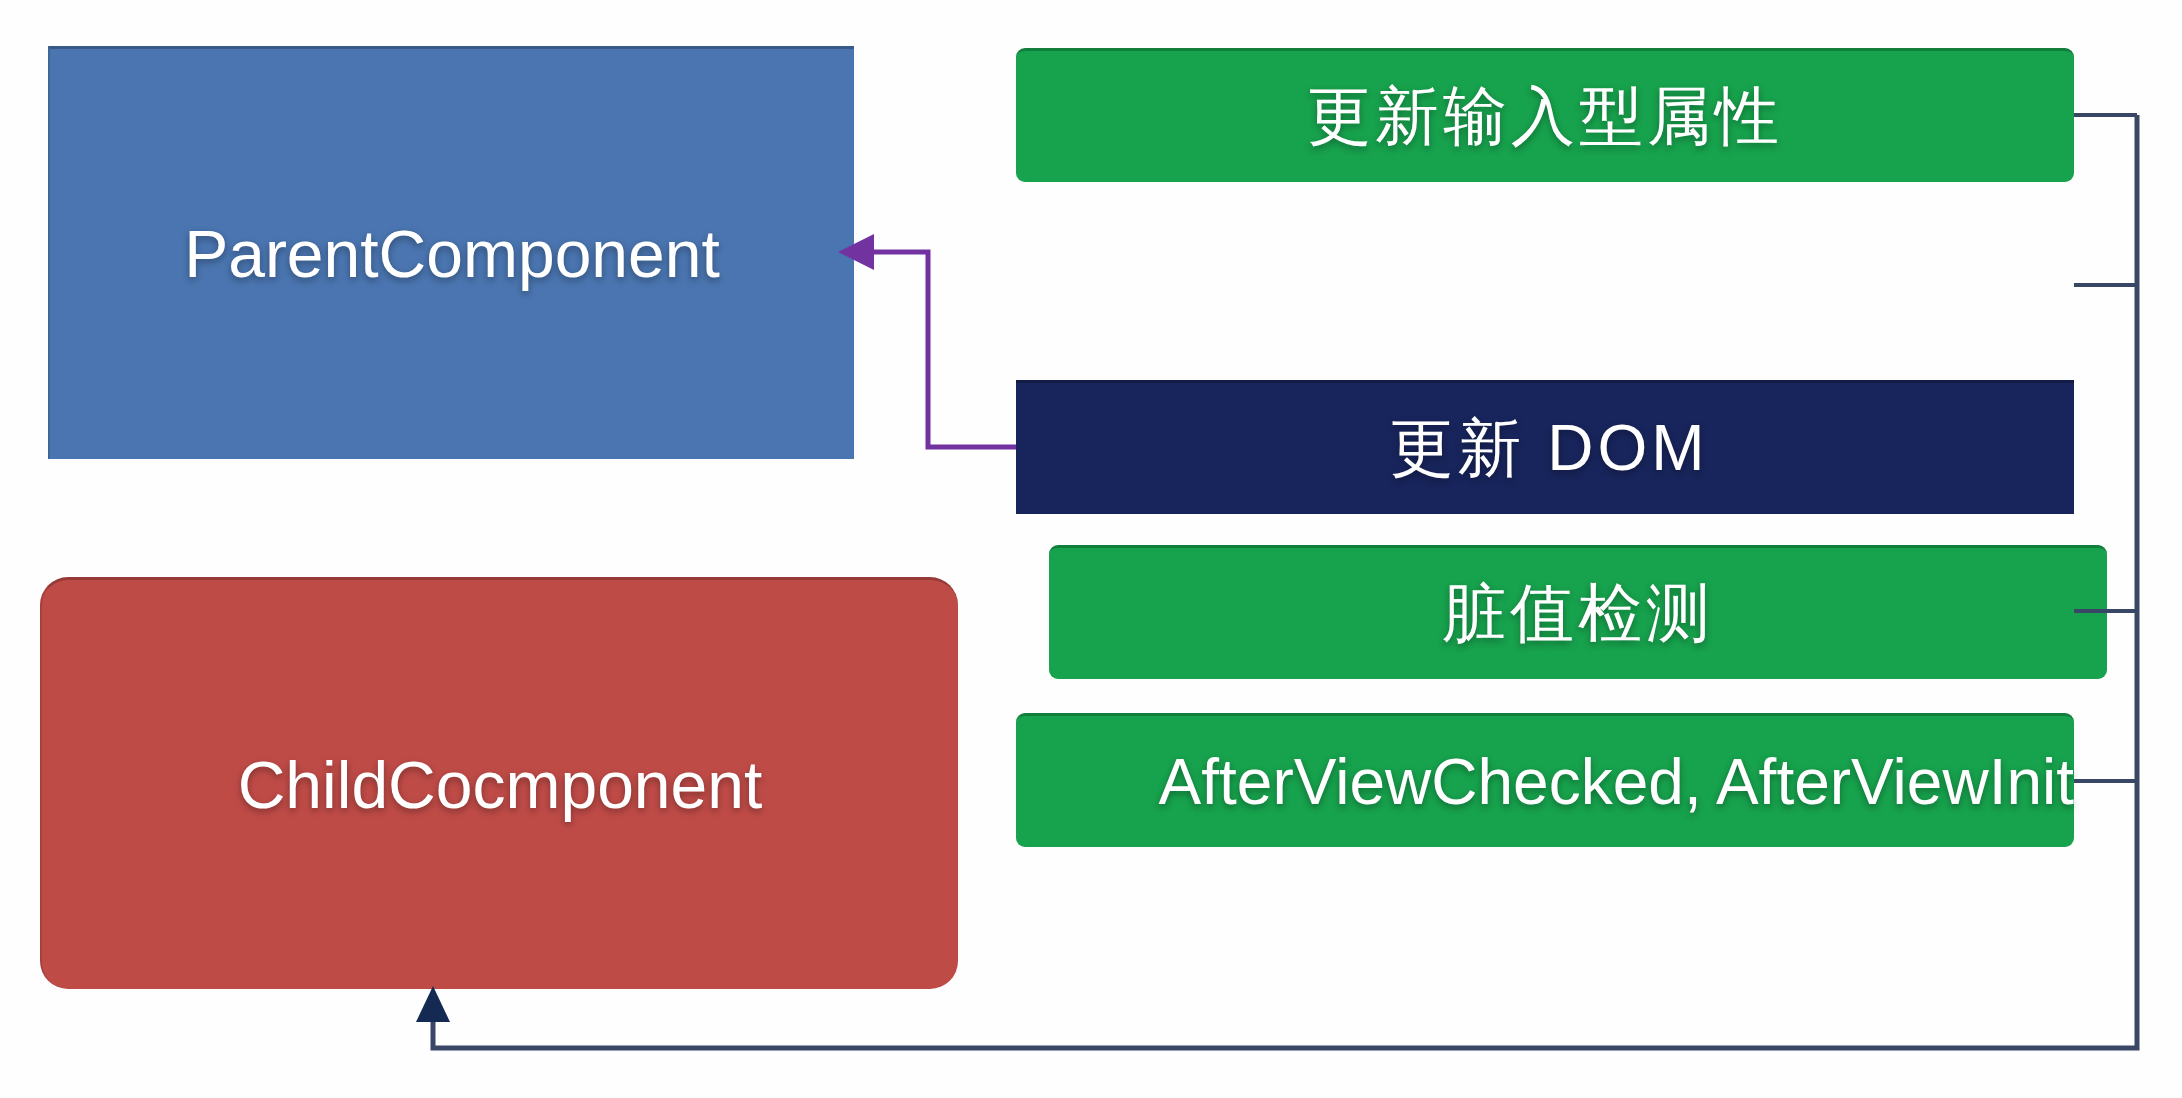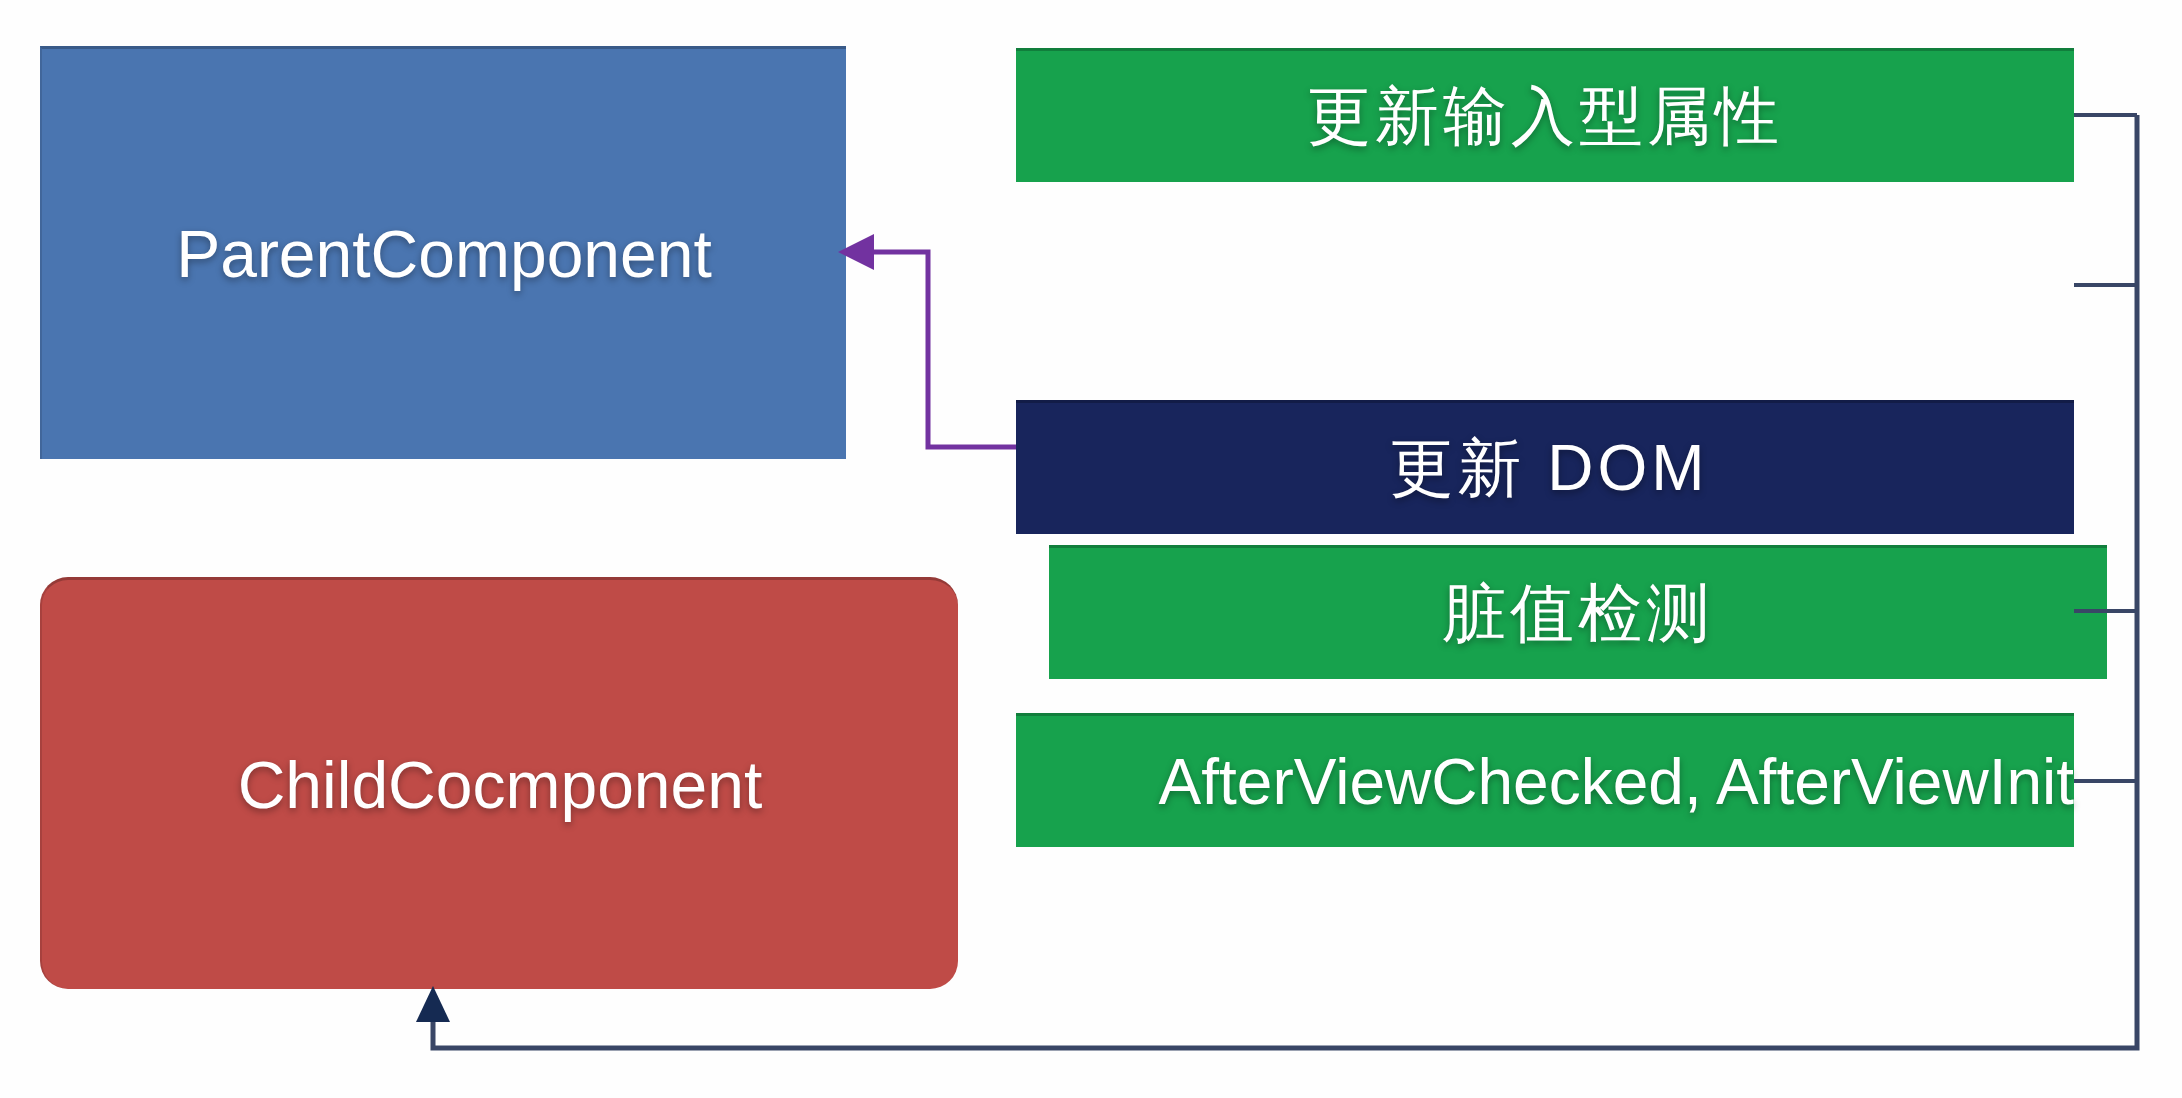--- a/index.html
+++ b/index.html
@@ -23,39 +23,39 @@
     color: #ffffff;
     text-shadow: 0 3px 7px rgba(0,0,0,0.35);
     box-sizing: border-box;
   }
   .component-box {
     font-size: 66px;
     border-top: 3px solid rgba(0,0,0,0.22);
     border-left: 2px solid rgba(0,0,0,0.12);
   }
   .box-parent {
-    left: 40px; top: 46px; width: 806px; height: 413px;
+    left: 48px; top: 46px; width: 806px; height: 413px;
     background: #4a75b0;
   }
   .box-child {
     left: 40px; top: 577px; width: 918px; height: 412px;
     background: #bf4b47;
     border-radius: 28px;
   }
   .bar {
     left: 1016px; width: 1058px; height: 134px;
     font-size: 64px;
     border-top: 3px solid rgba(0,0,0,0.22);
   }
-  .bar-green { background: #17a24d; }
+  .bar-green { background: #17a24d; border-radius: 9px; }
   .bar-navy  { background: #18255c; }
   .bar-cjk   { letter-spacing: 4px; }
   .bar-1 { top: 48px; }
   .bar-2 { top: 218px; }
-  .bar-3 { top: 400px; padding-left: 8px; }
+  .bar-3 { top: 380px; padding-left: 8px; }
   .bar-4 { top: 545px; margin-left: 33px; }
   .bar-5 { top: 713px; justify-content: flex-end; }
   .connector-layer {
     position: absolute;
     left: 0; top: 0; width: 2182px; height: 1098px;
     pointer-events: none;
   }
 </style>
 </head>
 <body>

